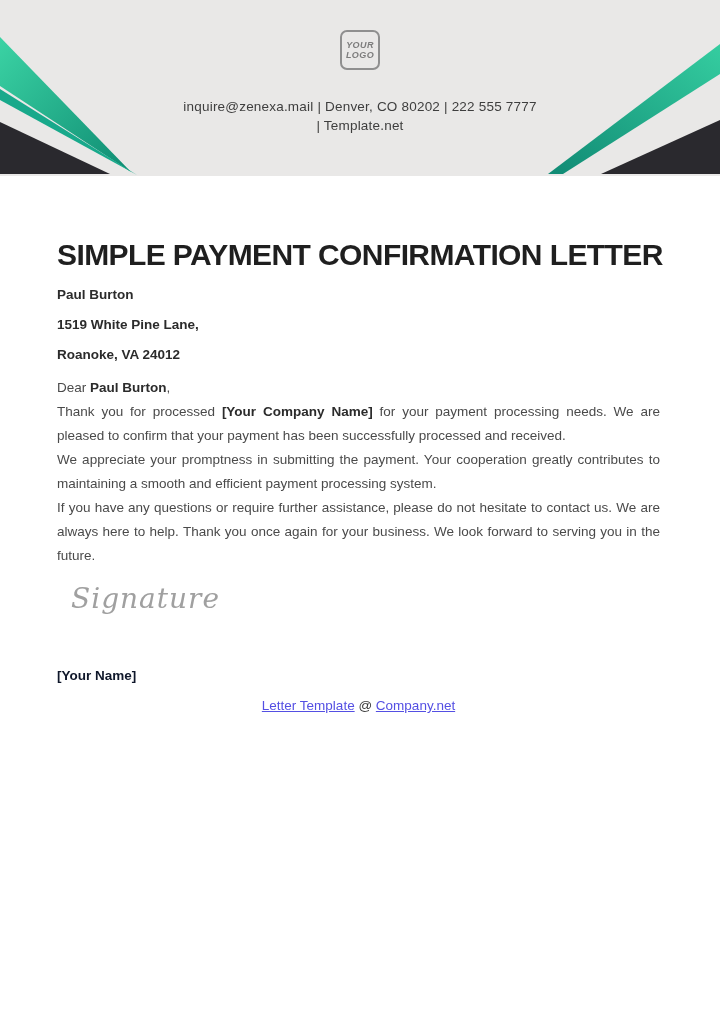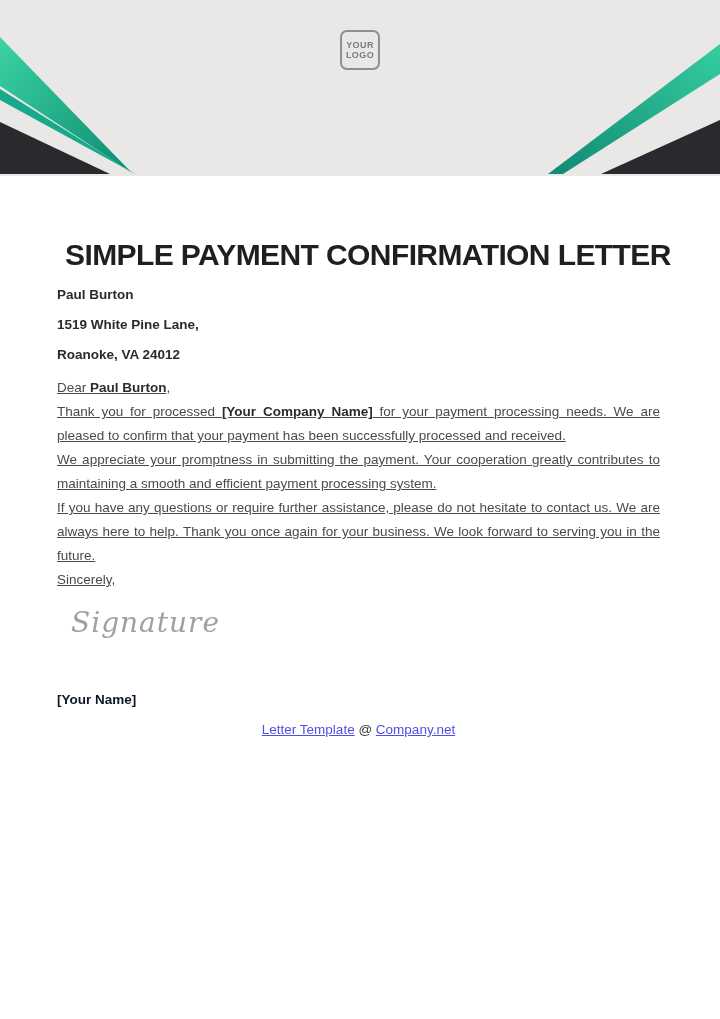--- a/index.html
+++ b/index.html
@@ -16,51 +16,51 @@
     position:absolute;top:0;left:0;
     width:720px;height:176px;
     background:#e9e8e7;
   }
   .letterhead svg{position:absolute;top:0;left:0;display:block;}
   .logo-box{
     position:absolute;top:30px;left:340px;
     width:40px;height:40px;
     border:2px solid #8f8f8f;border-radius:7px;
     box-sizing:border-box;
-    display:flex;align-items:center;justify-content:center;
+    display:flex;align-items:center;justify-content:center;font-style:italic;
   }
   .logo-text{
     font-size:9px;line-height:10.5px;font-weight:700;
     letter-spacing:.4px;color:#7c7c7c;text-align:center;
   }
   .contact{
     position:absolute;top:98px;left:0;width:720px;
     text-align:center;
     font-size:13.5px;line-height:18.5px;
     color:#3e3e3e;font-weight:500;letter-spacing:.2px;
   }
   
   .content{
     position:absolute;top:176px;left:57px;
     width:603px;
   }
   .title{
-    margin:61px 0 0 8px;
+    margin:61px 0 0 0;
     font-size:30px;line-height:36px;font-weight:700;
     letter-spacing:-.6px;color:#1f1f1f;
     white-space:nowrap;
   }
   .recipient{margin-top:13px;}
   .recipient p{
     margin:0 0 13px 0;
     font-size:13.5px;line-height:17px;font-weight:700;color:#2b2b2b;
   }
   .body-text{
     margin-top:4px;
-    font-size:13.5px;line-height:24px;color:#4a4a4a;text-decoration:underline;
+    font-size:13.5px;line-height:24px;color:#4a4a4a;
   }
   .body-text p{margin:0;text-align:justify;}
   .body-text p.no-justify{text-align:left;}
   .body-text .b{font-weight:700;color:#2b2b2b;}
   .signature{
     margin:16px 0 0 14px;
     font-family:"DejaVu Serif", serif;
     font-style:italic;
     font-size:28px;line-height:30px;
     color:#a0a0a0;letter-spacing:1px;
@@ -103,20 +103,24 @@
       <polygon points="720,120 720,174 601,174" fill="#2a292e"></polygon>
     </svg>
 
     <div class="logo-box">
       <div class="logo-text">
         <span>YOUR</span><br>
         <span>LOGO</span>
       </div>
     </div>
 
+    <div class="contact">
+      <div>inquire@zenexa.mail | Denver, CO 80202 | 222 555 7777</div>
+      <div>| Template.net</div>
+    </div>
   </div>
 
   <div class="content">
 
     <h1 class="title">SIMPLE PAYMENT CONFIRMATION LETTER</h1>
 
     <div class="recipient">
       <p>Paul Burton</p>
       <p>1519 White Pine Lane,</p>
       <p>Roanoke, VA 24012</p>
@@ -124,21 +128,20 @@
 
     <div class="body-text">
       <p class="no-justify"><span>Dear </span><span class="b">Paul Burton</span><span>,</span></p>
 
       <p><span>Thank you for processed </span><span class="b">[Your Company Name]</span><span> for your payment processing needs. We are pleased to confirm that your payment has been successfully processed and received.</span></p>
 
       <p>We appreciate your promptness in submitting the payment. Your cooperation greatly contributes to maintaining a smooth and efficient payment processing system.</p>
 
       <p>If you have any questions or require further assistance, please do not hesitate to contact us. We are always here to help. Thank you once again for your business. We look forward to serving you in the future.</p>
 
-      <p class="no-justify">Sincerely,</p>
     </div>
 
     <div class="signature">Signature</div>
 
     <div class="placeholder-block">
       <p>[Your Name]</p>
     </div>
 
     <div class="footer">
       <a>Letter Template</a><span> @ </span><a>Company.net</a>

